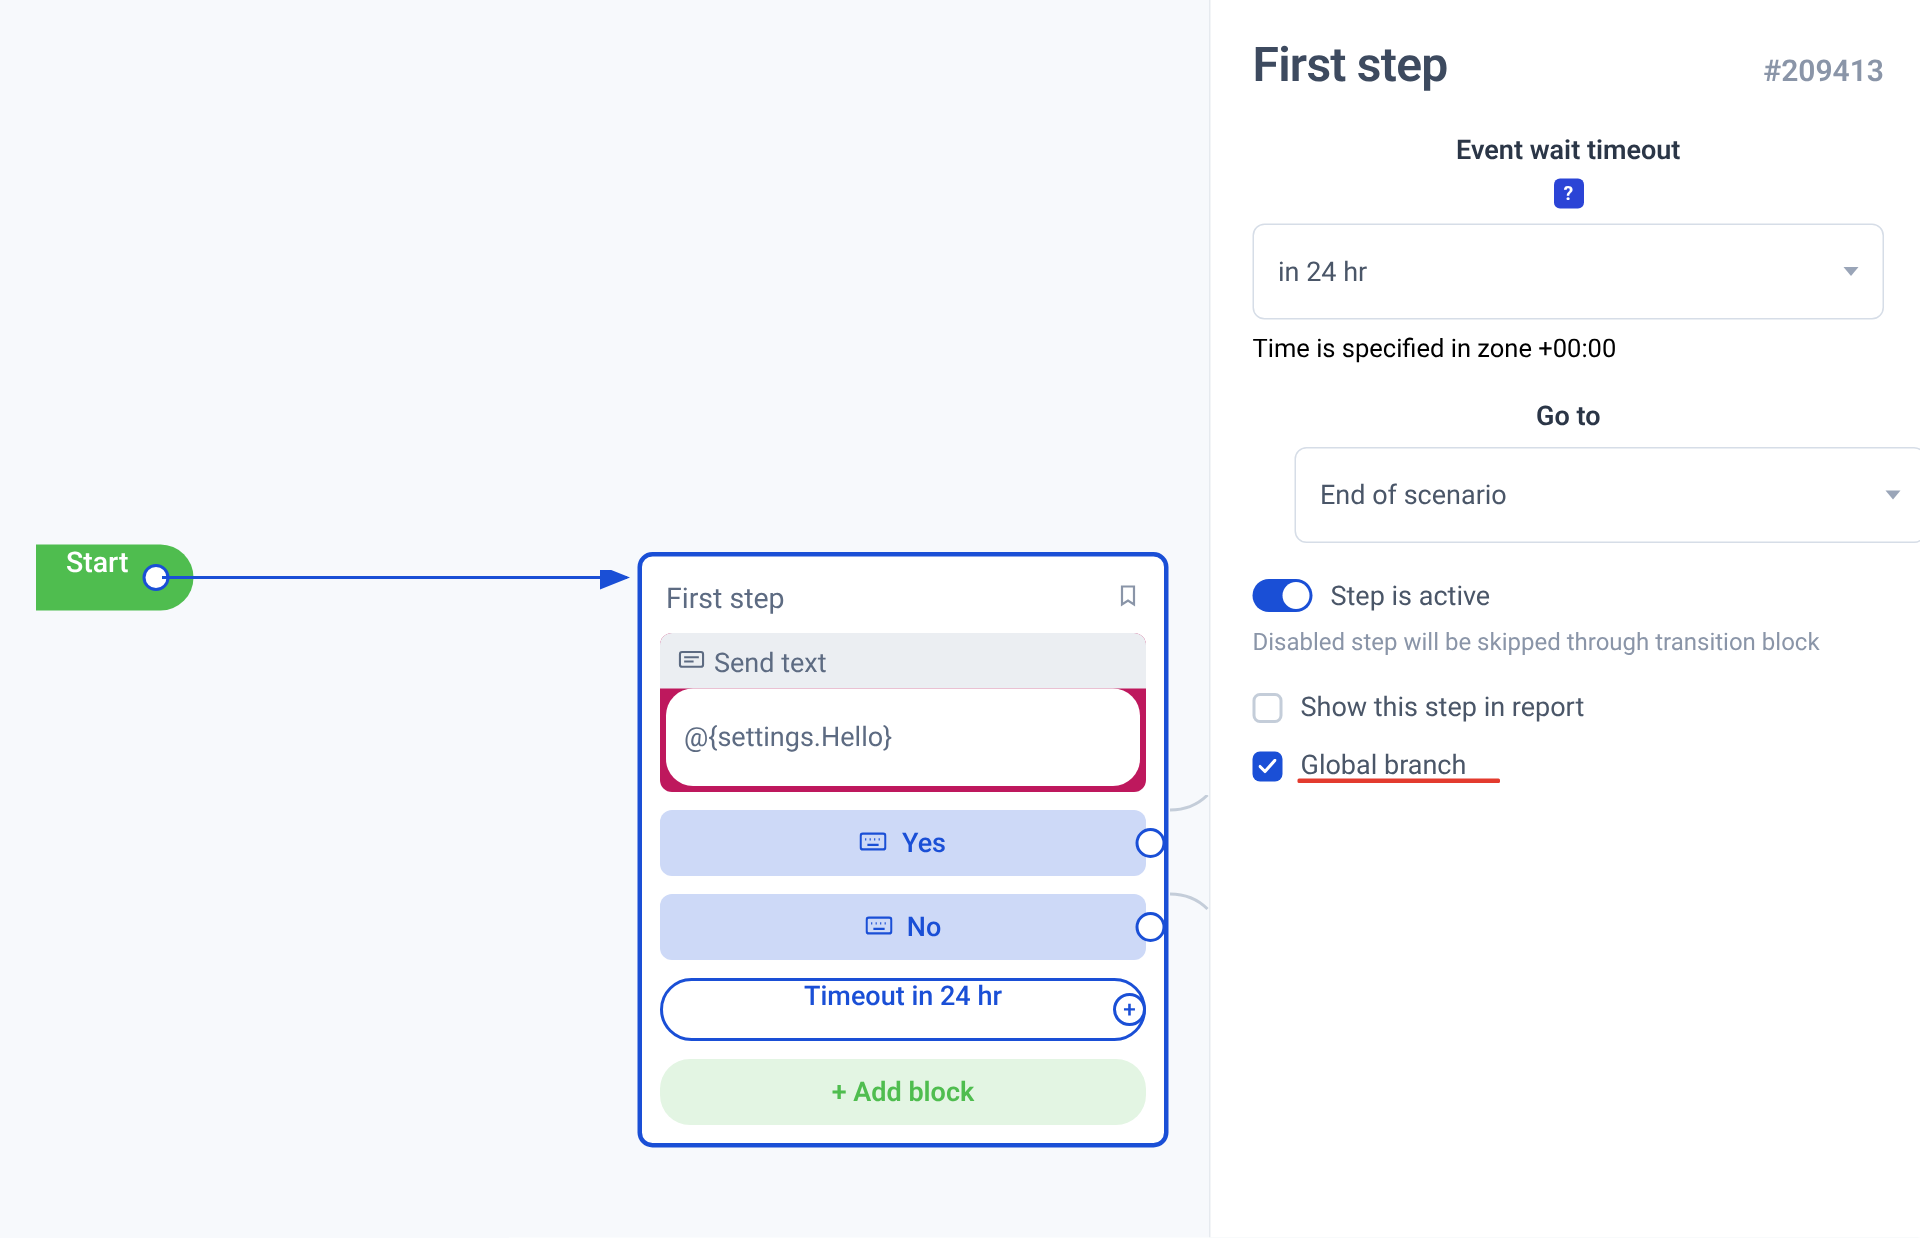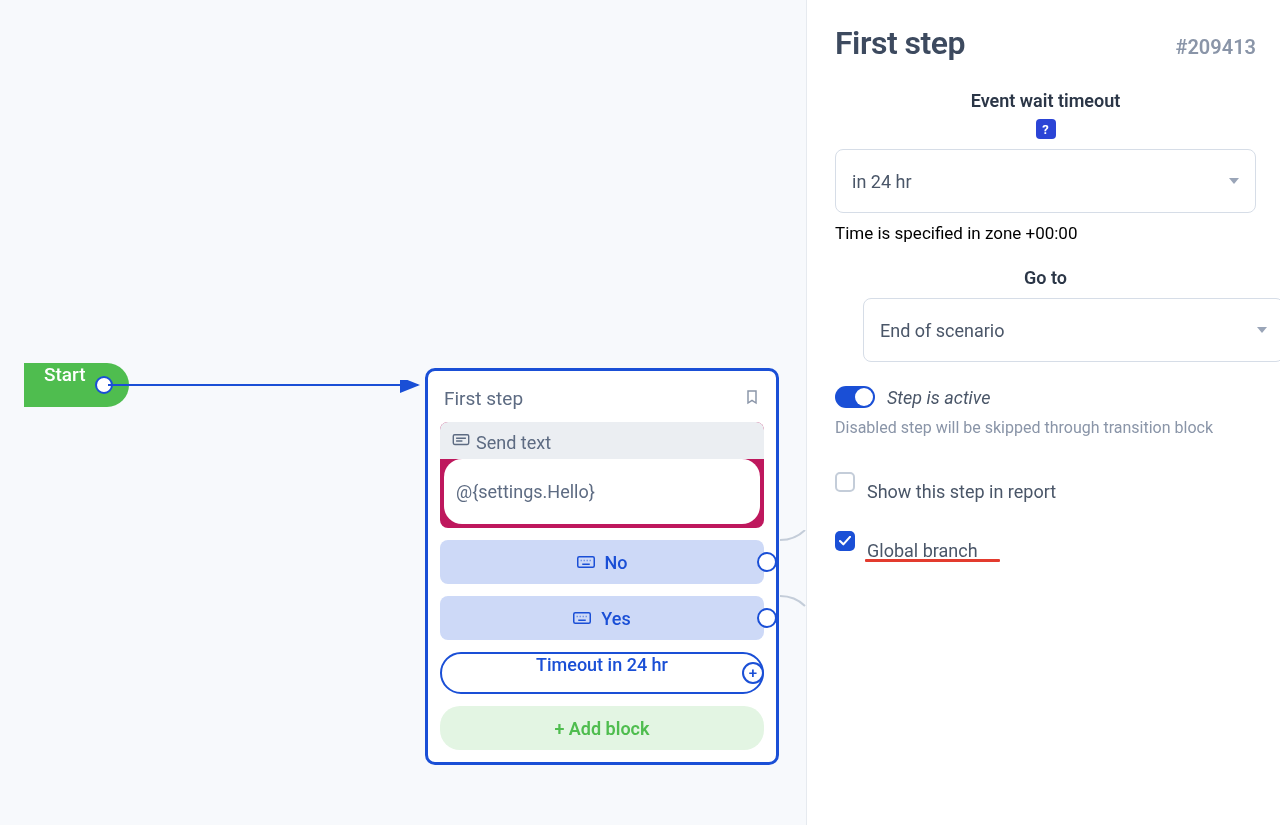--- a/index.html
+++ b/index.html
@@ -45,28 +45,28 @@
 .help-badge { width: 20px; height: 20px; background: #2b44d6; color: #fff; border-radius: 4px; display: inline-flex; align-items: center; justify-content: center; font-size: 13px; font-weight: 700; }
 
 .select-box { width: 100%; height: 64px; border: 1px solid #d6dde7; border-radius: 8px; padding: 0 16px; display: flex; align-items: center; justify-content: space-between; color: #4a5668; font-size: 18px; margin-bottom: 10px; background: #fff; }
 .select-caret { width: 0; height: 0; border-left: 5px solid transparent; border-right: 5px solid transparent; border-top: 6px solid #9aa5b8; }
 
 .hint-text { font-size: 17px; color: #000000; margin-bottom: 24px; }
 
 .toggle-row { display: flex; align-items: center; gap: 12px; margin-bottom: 8px; }
 .toggle { width: 40px; height: 22px; background: #1a4fd6; border-radius: 11px; position: relative; }
 .toggle-knob { position: absolute; right: 2px; top: 2px; width: 18px; height: 18px; background: #fff; border-radius: 50%; }
-.toggle-label { font-size: 18px; color: #4a5668; font-style: italic; }
+.toggle-label { font-size: 18px; color: #4a5668; }
 .toggle-hint { font-size: 16px; color: #8a95a8; margin-bottom: 22px; line-height: 1.45; }
 
 .checkbox-row { display: flex; align-items: center; gap: 12px; margin-bottom: 18px; }
 .checkbox-empty { width: 20px; height: 20px; border: 2px solid #c4cdd9; border-radius: 5px; background: #fff; }
 .checkbox-checked { width: 20px; height: 20px; border-radius: 5px; background: #1a4fd6; display: flex; align-items: center; justify-content: center; }
 .checkbox-checked svg { width: 12px; height: 10px; }
-.checkbox-label { font-size: 18px; color: #4a5668; margin-top: 20px; }
+.checkbox-label { font-size: 18px; color: #4a5668; }
 
 .red-underline { height: 3px; background: #e33b2e; width: 135px; margin-left: 30px; margin-top: -8px; border-radius: 1px; }
 
 .msg-icon { width: 18px; height: 14px; }
 </style>
 </head>
 <body>
 
 <div class="canvas">
 
@@ -99,52 +99,52 @@
         <span>
           <svg class="msg-icon" viewBox="0 0 24 20" fill="none" stroke="#5d6b82" stroke-width="2">
               <rect x="1" y="1" width="22" height="14" rx="2"></rect>
               <line x1="5" y1="6" x2="19" y2="6"></line>
               <line x1="5" y1="10" x2="14" y2="10"></line>
             </svg>
         </span>
         <span class="send-block-header-text">Send text</span>
       </div>
       <div class="send-block-body">@{settings.Hello}</div>
+    </div>
+
+    <div class="option-btn">
+      <span>
+        <svg class="kb-icon" viewBox="0 0 24 16" fill="none" stroke="#1a4fd6" stroke-width="2">
+            <rect x="1" y="1" width="22" height="14" rx="2"></rect>
+            <line x1="5" y1="6" x2="6" y2="6"></line>
+            <line x1="9" y1="6" x2="10" y2="6"></line>
+            <line x1="13" y1="6" x2="14" y2="6"></line>
+            <line x1="17" y1="6" x2="18" y2="6"></line>
+            <line x1="7" y1="11" x2="17" y2="11"></line>
+          </svg>
+      </span>
+      <span>Yes</span>
+      <div class="option-connector"></div>
     </div>
 
     <div class="option-btn">
       <span>
         <svg class="kb-icon" viewBox="0 0 24 16" fill="none" stroke="#1a4fd6" stroke-width="2">
             <rect x="1" y="1" width="22" height="14" rx="2"></rect>
             <line x1="5" y1="6" x2="6" y2="6"></line>
             <line x1="9" y1="6" x2="10" y2="6"></line>
             <line x1="13" y1="6" x2="14" y2="6"></line>
             <line x1="17" y1="6" x2="18" y2="6"></line>
             <line x1="7" y1="11" x2="17" y2="11"></line>
           </svg>
       </span>
       <span>No</span>
       <div class="option-connector"></div>
     </div>
 
-    <div class="option-btn">
-      <span>
-        <svg class="kb-icon" viewBox="0 0 24 16" fill="none" stroke="#1a4fd6" stroke-width="2">
-            <rect x="1" y="1" width="22" height="14" rx="2"></rect>
-            <line x1="5" y1="6" x2="6" y2="6"></line>
-            <line x1="9" y1="6" x2="10" y2="6"></line>
-            <line x1="13" y1="6" x2="14" y2="6"></line>
-            <line x1="17" y1="6" x2="18" y2="6"></line>
-            <line x1="7" y1="11" x2="17" y2="11"></line>
-          </svg>
-      </span>
-      <span>Yes</span>
-      <div class="option-connector"></div>
-    </div>
-
     <div class="timeout-btn">
       <span>Timeout in 24 hr</span>
       <div class="timeout-plus">+</div>
     </div>
 
     <div class="add-block-btn">
       <span>+ Add block</span>
     </div>
   </div>
 

